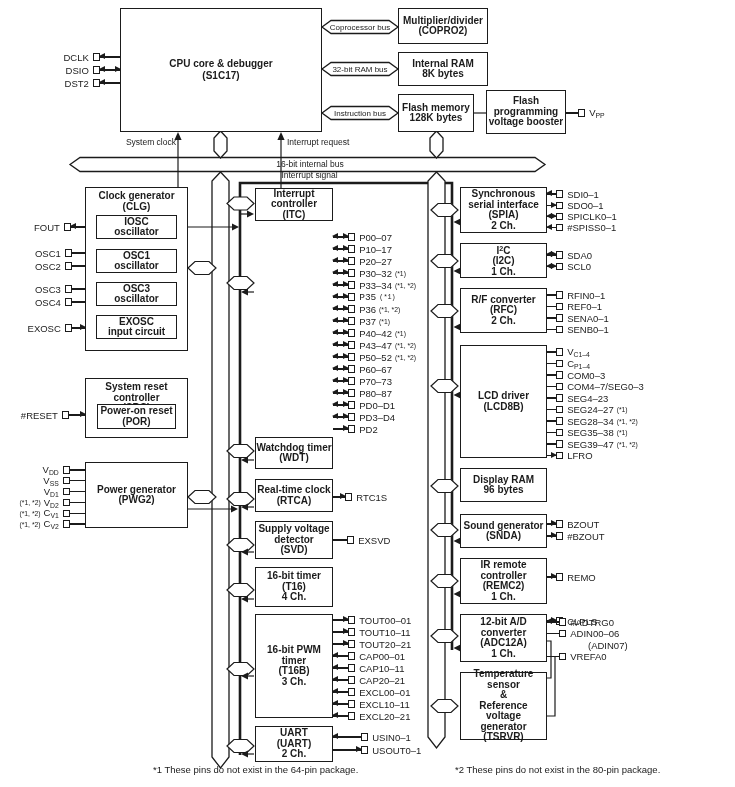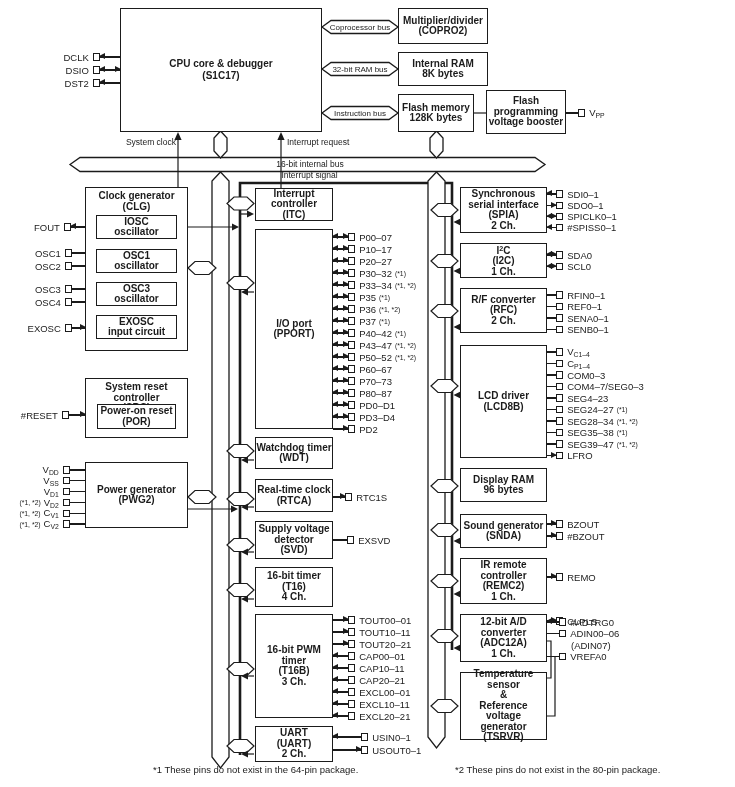--- a/index.html
+++ b/index.html
@@ -179,24 +179,20 @@
   <div class="blk" style="left:85px;top:462px;width:103px;height:66px">
     <div class="bt">Power generator
 (PWG2)</div>
     </div>
 
   <div class="blk" style="left:255px;top:188px;width:78px;height:33px">
     <div class="bt">Interrupt
 controller
 (ITC)</div>
     </div>
-  <div class="blk" style="left:255px;top:229px;width:78px;height:200px">
-    <div class="bt">I/O port
-(PPORT)</div>
-    </div>
   <div class="blk" style="left:255px;top:437px;width:78px;height:32px">
     <div class="bt">Watchdog timer
 (WDT)</div>
     </div>
   <div class="blk" style="left:255px;top:479px;width:78px;height:33px">
     <div class="bt">Real-time clock
 (RTCA)</div>
     </div>
   <div class="blk" style="left:255px;top:521px;width:78px;height:38px">
     <div class="bt">Supply voltage
@@ -401,21 +397,21 @@
         <span class="psq"></span>
         <span class="plabel">P30–32</span>
         <span class="pnote">(*1)</span>
       </div>
       <div class="pin-row pr-right" style="top: 280px; left: 333px;">
         <span class="pline as ae" style="width:15px"></span>
         <span class="psq"></span>
         <span class="plabel">P33–34</span>
         <span class="pnote">(*1, *2)</span>
       </div>
-      <div class="pin-row pr-right" style="top: 292px; left: 333px;">
+      <div class="pin-row pr-right" style="top: 292px; left: 333px; font-family: Liberation Mono, monospace;">
         <span class="pline as ae" style="width:15px"></span>
         <span class="psq"></span>
         <span class="plabel">P35</span>
         <span class="pnote">(*1)</span>
       </div>
       <div class="pin-row pr-right" style="top: 304px; left: 333px;">
         <span class="pline as ae" style="width:15px"></span>
         <span class="psq"></span>
         <span class="plabel">P36</span>
         <span class="pnote">(*1, *2)</span>
@@ -688,21 +684,21 @@
       <div class="pin-row pr-right" style="top: 617px; left: 547px;">
         <span class="pline as" style="width:12px"></span>
         <span class="psq"></span>
         <span class="plabel">#ADTRG0</span>
       </div>
       <div class="pin-row pr-right" style="top: 628.5px; left: 547px;">
         <span class="pline " style="width:12px"></span>
         <span class="psq"></span>
         <span class="plabel">ADIN00–06</span>
       </div>
-      <div class="pin-row pr-right" style="top: 640px; left: 547px;">
+      <div class="pin-row pr-right" style="top: 640px; left: 564px;">
         <span class="pline spacer" style="width:20px"></span>
         <span class="plabel">(ADIN07)</span>
       </div>
       <div class="pin-row pr-right" style="top: 651.5px; left: 547px;">
         <span class="pline " style="width:12px"></span>
         <span class="psq"></span>
         <span class="plabel">VREFA0</span>
       </div>
     </div>
 

